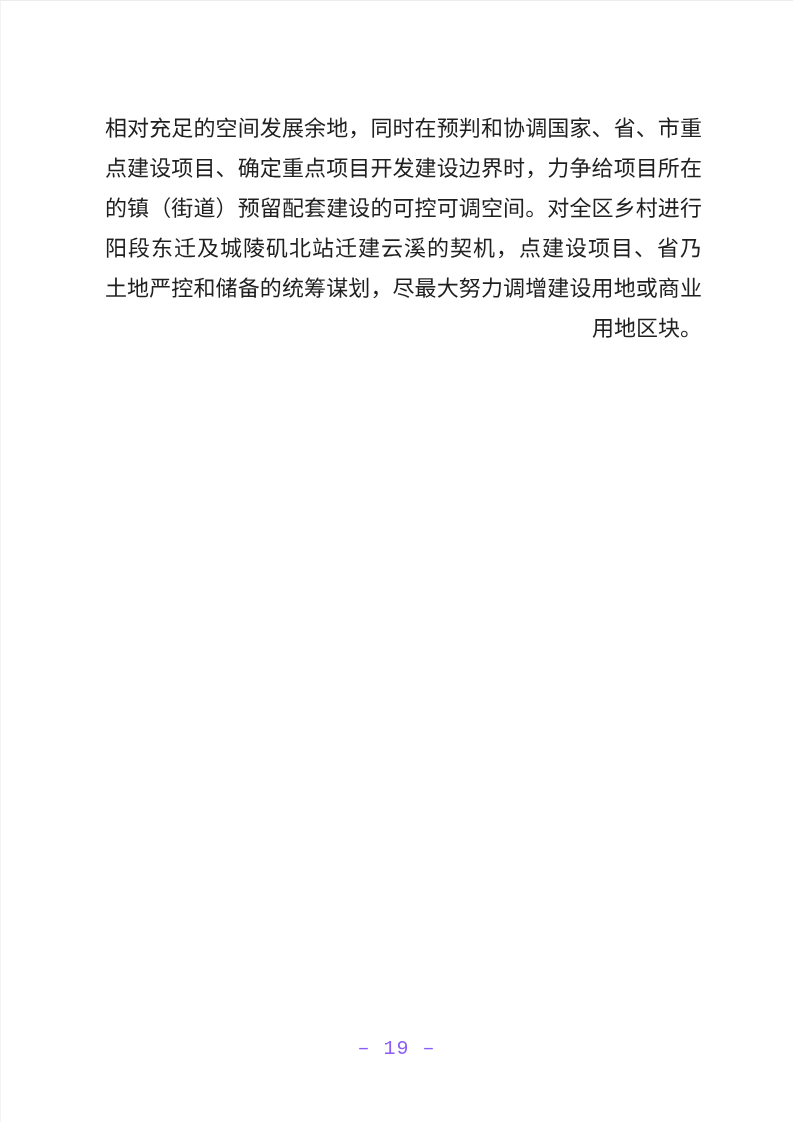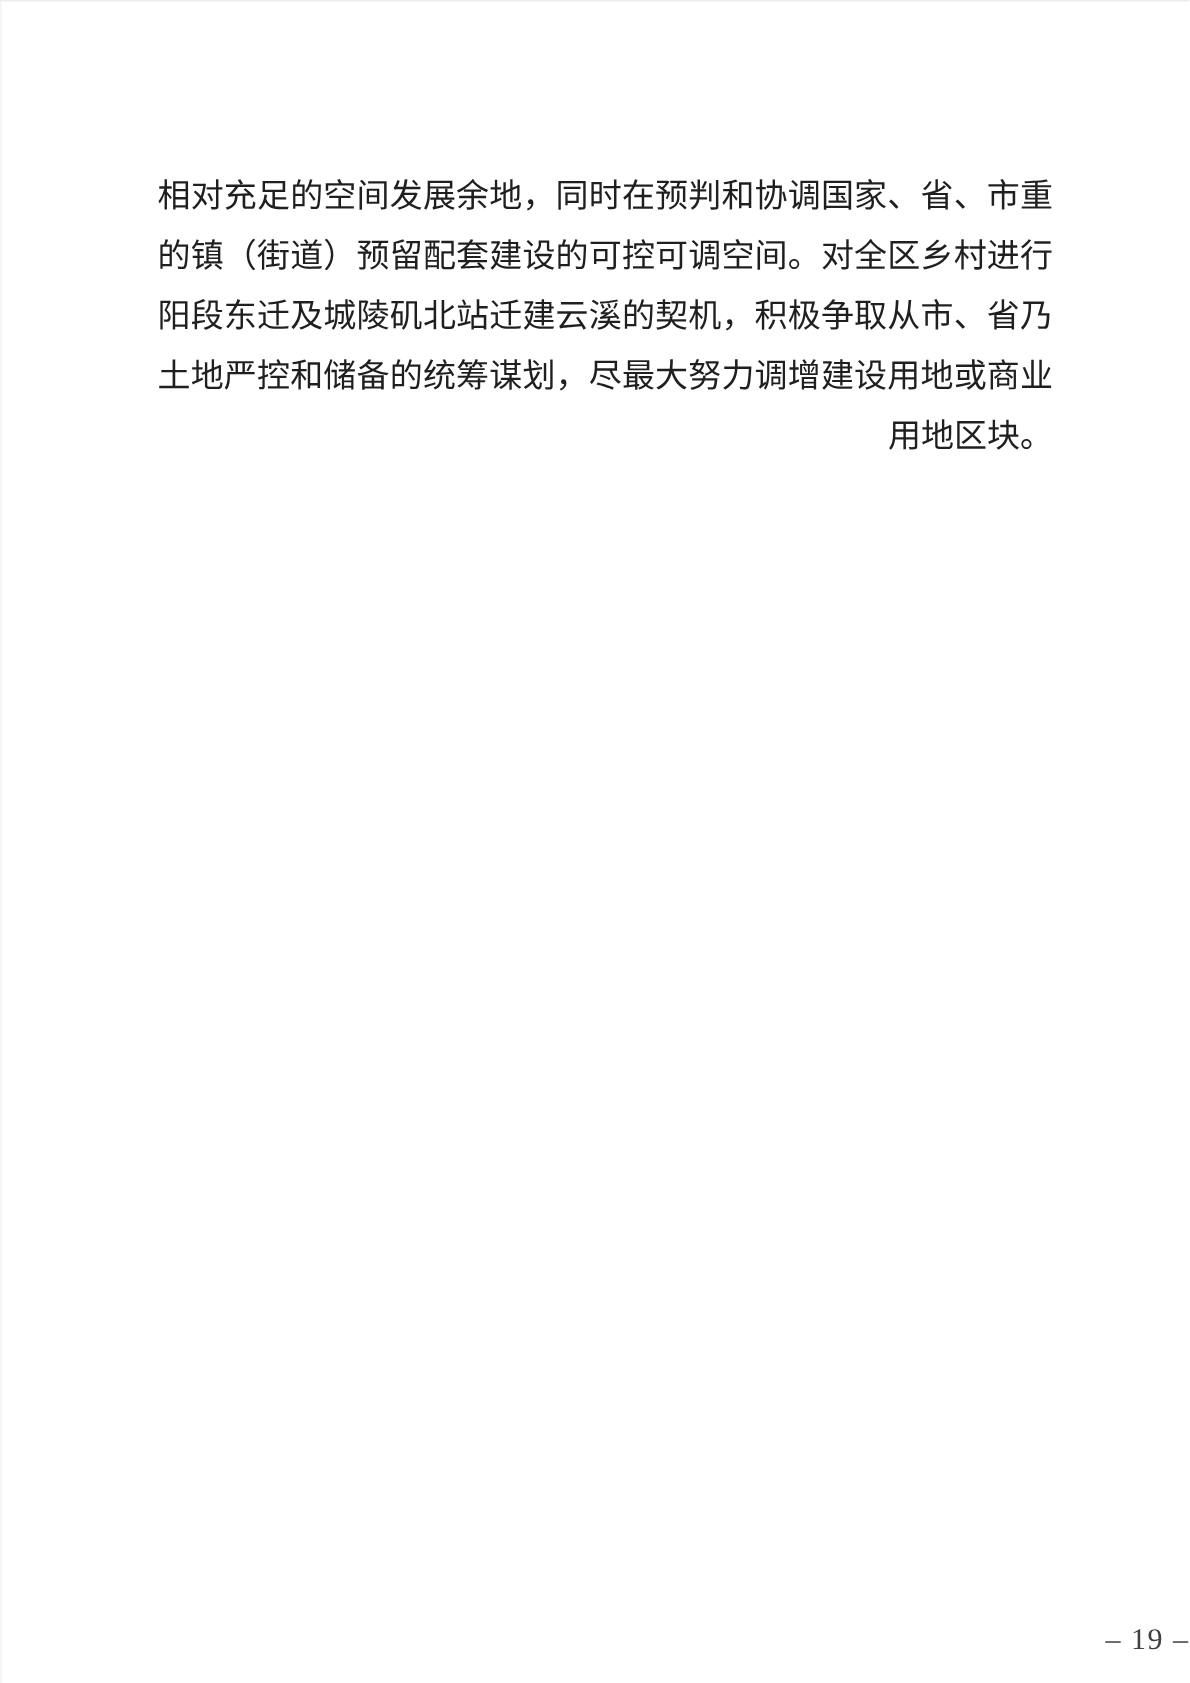--- a/index.html
+++ b/index.html
@@ -12,20 +12,21 @@
   }
 
   .page {
     position: relative;
     width: 793px;
     height: 1122px;
     background: #ffffff;
     overflow: hidden;
     
     box-shadow: inset 0 1px 0 #ececec, inset 1px 0 0 #f3f3f3;
+    font-family: Liberation Mono, monospace;
   }
 
   .text-block {
     position: absolute;
     left: 105px;
     top: 111px;
     width: 597px;
     font-size: 22px;
     line-height: 40px;
     color: #1f1f1f;
@@ -49,36 +50,36 @@
   
   .para-line.last {
     text-align: right;
   }
 
   .page-number {
     position: absolute;
     top: 1037px;
     left: 0;
     width: 100%;
-    text-align: right;
+    text-align: center;
     font-size: 20px;
     line-height: 24px;
-    color: #404040;
+    color: #8b5cf6;
     letter-spacing: 1px;
-    margin-top: 44px;
   }
 </style>
 </head>
 <body>
 
 <div class="page">
 
   <div class="text-block">
     <div class="para-line justified">相对充足的空间发展余地，同时在预判和协调国家、省、市重</div>
+    <div class="para-line justified">点建设项目、确定重点项目开发建设边界时，力争给项目所在</div>
     <div class="para-line justified">的镇（街道）预留配套建设的可控可调空间。对全区乡村进行</div>
-    <div class="para-line justified">阳段东迁及城陵矶北站迁建云溪的契机，积极争取从市、省乃</div>
+    <div class="para-line justified">阳段东迁及城陵矶北站迁建云溪的契机，点建设项目、省乃</div>
     <div class="para-line justified">土地严控和储备的统筹谋划，尽最大努力调增建设用地或商业</div>
     <div class="para-line last">用地区块。</div>
   </div>
 
   <div class="page-number">– 19 –</div>
 
 </div>
 
 </body></html>

